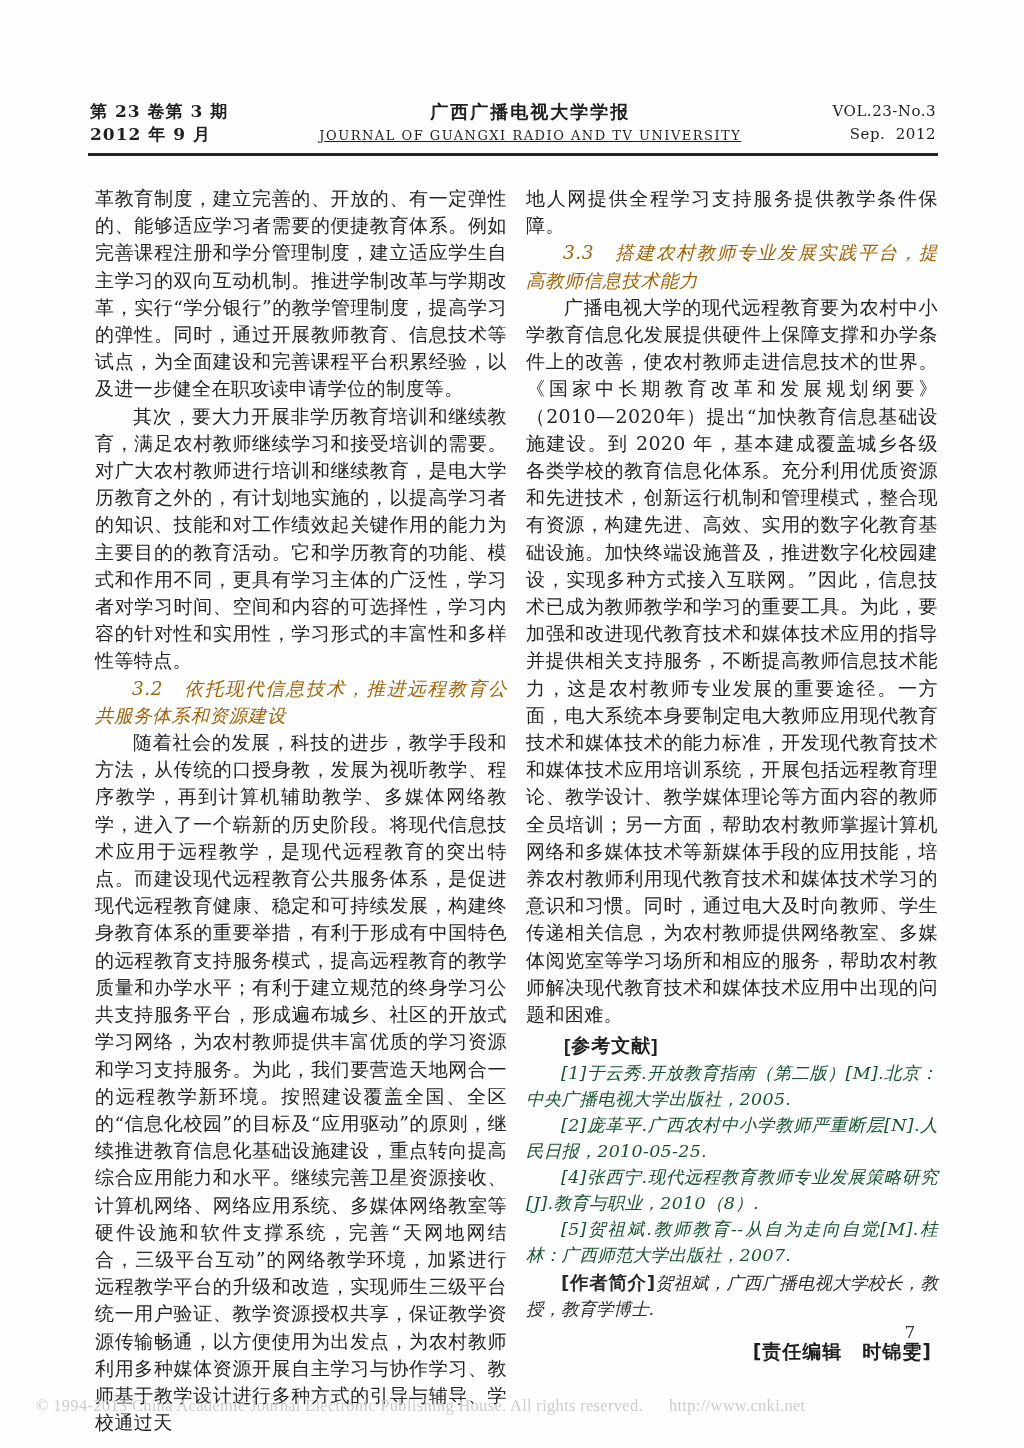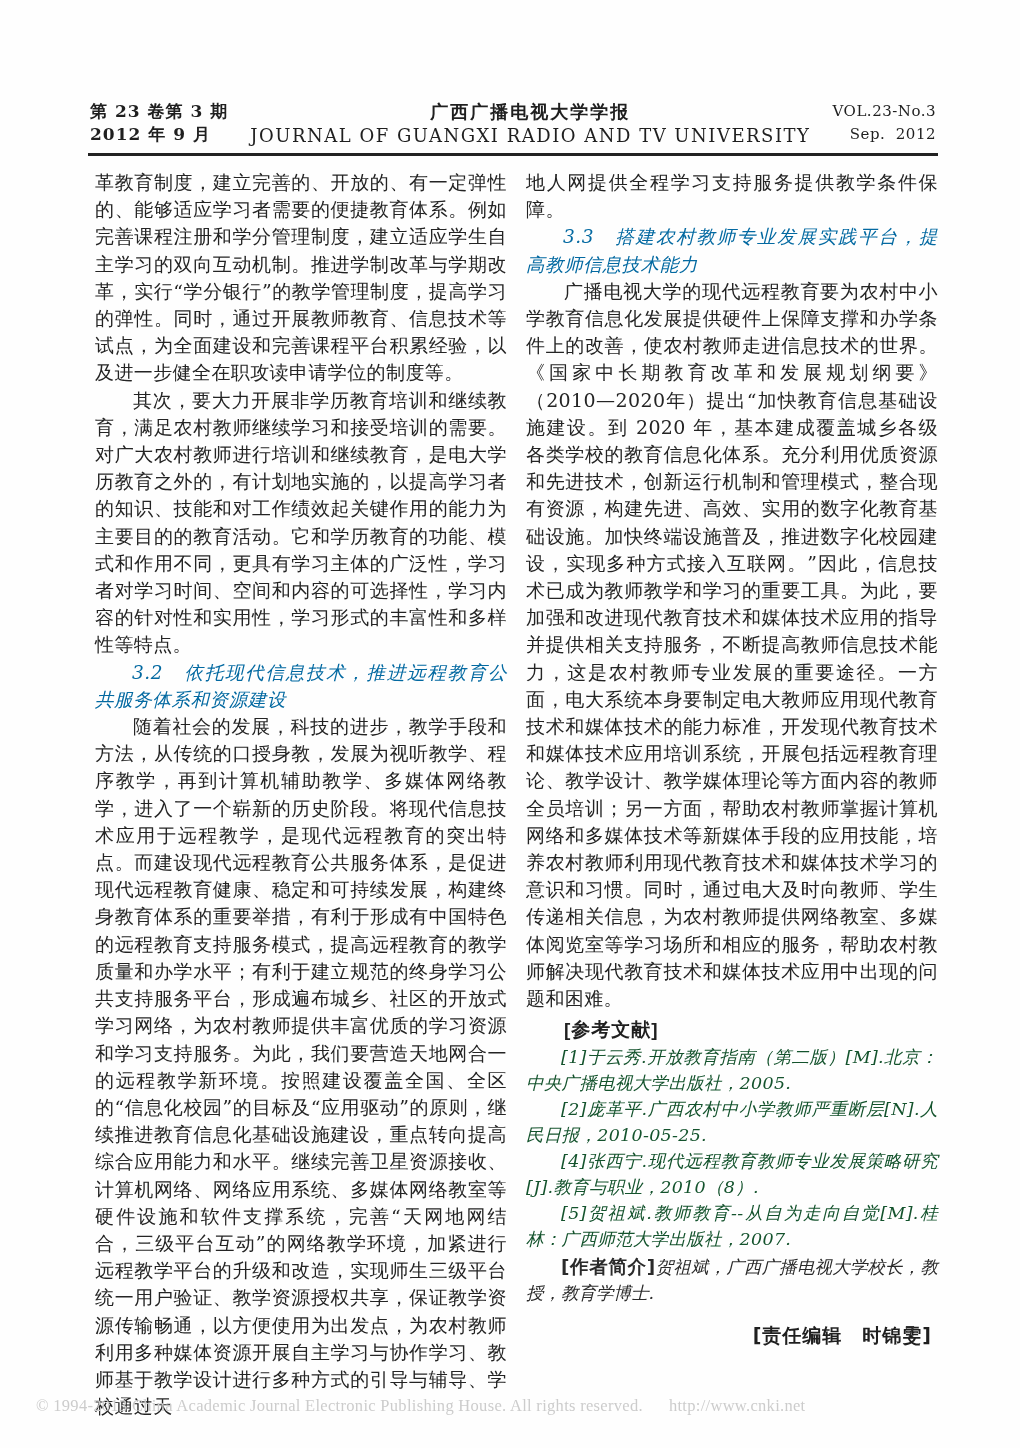--- a/index.html
+++ b/index.html
@@ -12,42 +12,42 @@
   
   .header {
     position:absolute; top:100px; left:90px; width:846px;
     display:flex; justify-content:space-between; align-items:flex-start;
   }
   .hdr-left { text-align:left; }
   .hdr-left .l1 { font-size:17px; font-weight:700; letter-spacing:1px; line-height:23px; }
   .hdr-left .l2 { font-size:17px; font-weight:700; letter-spacing:1px; line-height:23px; }
   .hdr-center { text-align:center; flex:1; }
   .hdr-center .l1 { font-size:18px; font-weight:700; letter-spacing:2px; line-height:24px; }
-  .hdr-center .l2 { font-size:18px; letter-spacing:1.5px; line-height:23px; }
+  .hdr-center .l2 { font-size:13px; letter-spacing:1.5px; line-height:23px;text-decoration:underline; }
   .hdr-right { text-align:right; }
   .hdr-right .l1 { font-size:15px; line-height:23px; letter-spacing:0.5px; }
   .hdr-right .l2 { font-size:15px; line-height:23px; letter-spacing:0.5px; }
   .header-rule {
     position:absolute; top:153px; left:88px; width:850px; height:2.5px;
     background:#222;
   }
   
   .columns {
-    position:absolute; top:169px; left:95px; width:843px;
+    position:absolute; top:185px; left:95px; width:843px;
     display:flex; gap:19px;
   }
   .col { width:412px; text-align:justify; }
   .para {
     font-size:19px; line-height:27.2px; letter-spacing:0.4px;
     text-align:justify; color:#242424;
   }
   .para.indent { text-indent:2em; }
   .heading {
     font-size:18.5px; line-height:27.2px; letter-spacing:0.6px;
-    font-style:italic; text-indent:2em; color:#0369a1;
+    font-style:italic; text-indent:2em; color:#a16207;
   }
   .ref-title {
     font-size:19px; line-height:27.2px; font-weight:700;
     text-indent:2em; font-family:Liberation Sans, sans-serif;
     margin-top:4px; letter-spacing:1px;
   }
   .ref {
     font-size:17.5px; line-height:26px; font-style:italic;
     text-indent:2em; letter-spacing:0.3px; color:#14532d;
   }

